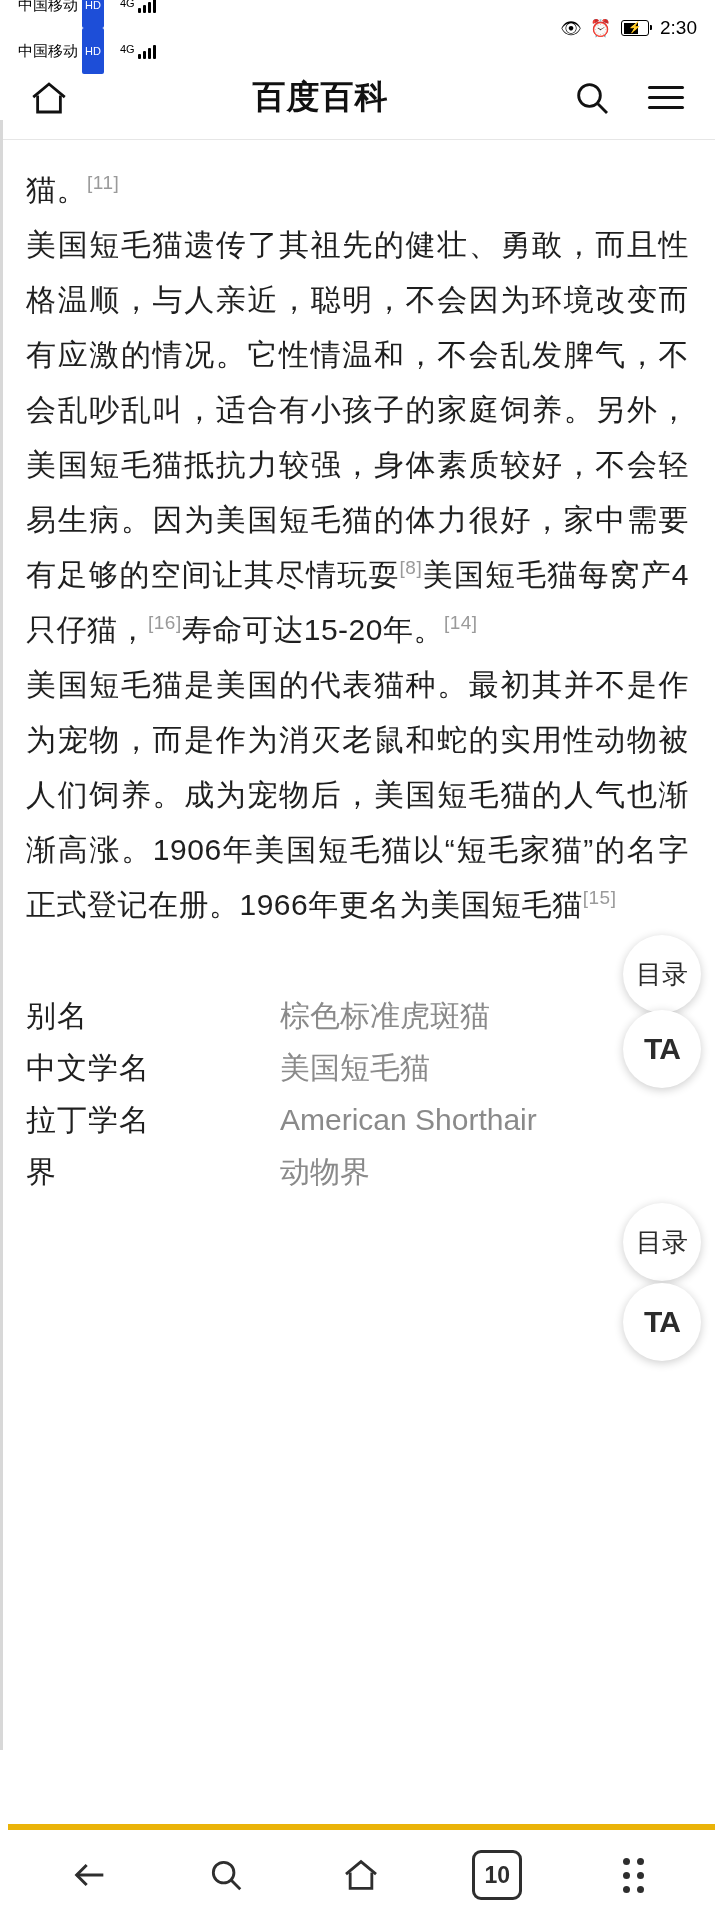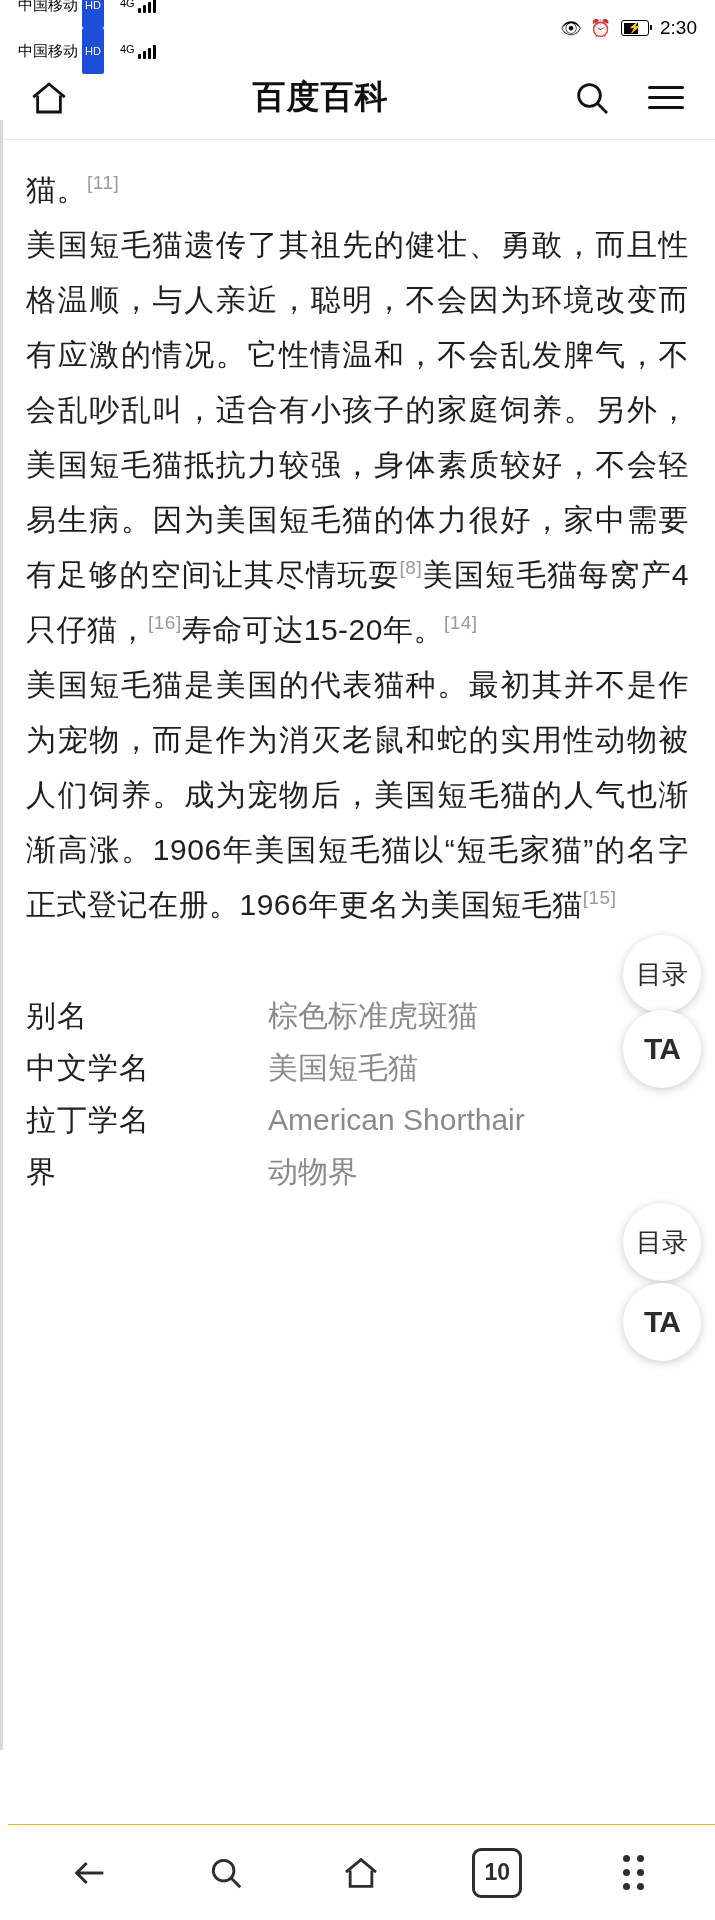--- a/index.html
+++ b/index.html
@@ -178,20 +178,21 @@
   }
 
   
   .infotable {
     margin-top: 58px;
     font-size: 30px;
     line-height: 52px;
   }
   .inforow {
     display: flex;
+    gap: 12px;
   }
   .info-key {
     width: 242px;
     flex: none;
     color: #1f1f1f;
     letter-spacing: 1px;
   }
   .info-val {
     color: #8a8a8a;
   }
@@ -216,21 +217,21 @@
   .fab-1 { top: 935px; }
   .fab-2 { top: 1010px; }
   .fab-3 { top: 1203px; }
   .fab-4 { top: 1283px; }
 
   
   .navbar {
     position: absolute;
     left: 8px; right: 0; bottom: 0;
     height: 96px;
-    border-top: 1px solid #eab308;
+    border-top: 6px solid #eab308;
     background: #fff;
     display: flex;
     align-items: center;
     justify-content: space-around;
     padding: 10px 14px;
     box-sizing: border-box;
   }
   .nav-item {
     width: 80px;
     height: 70px;

